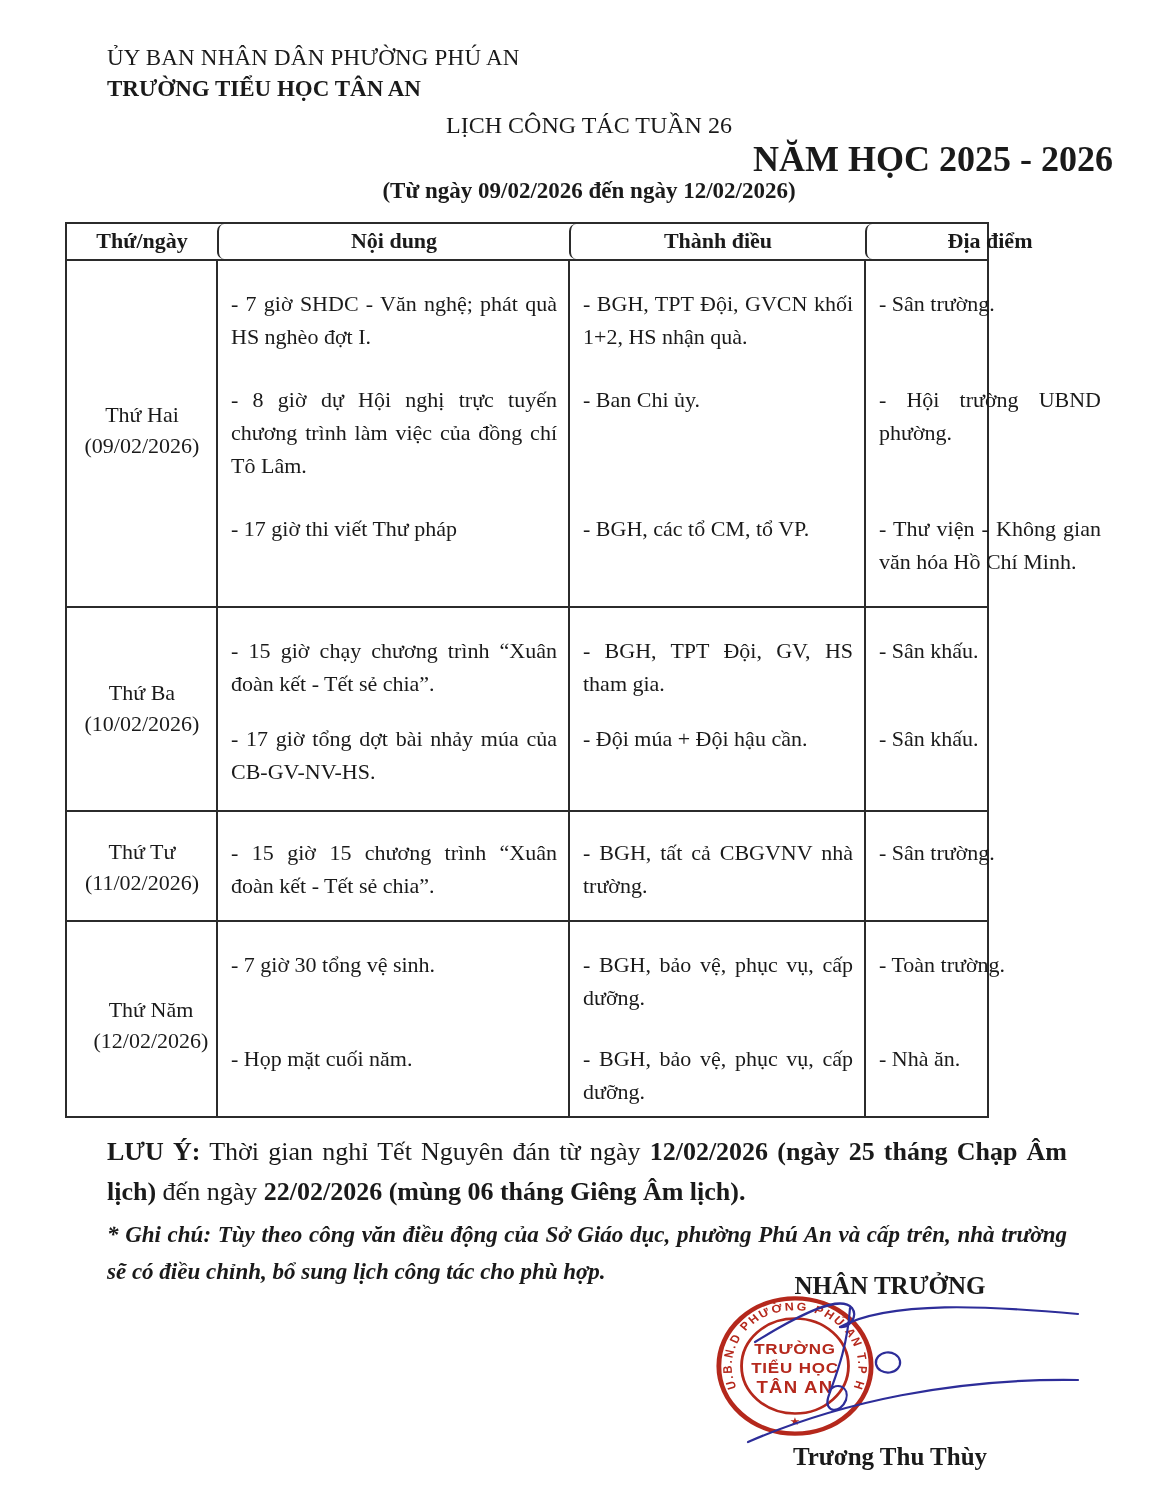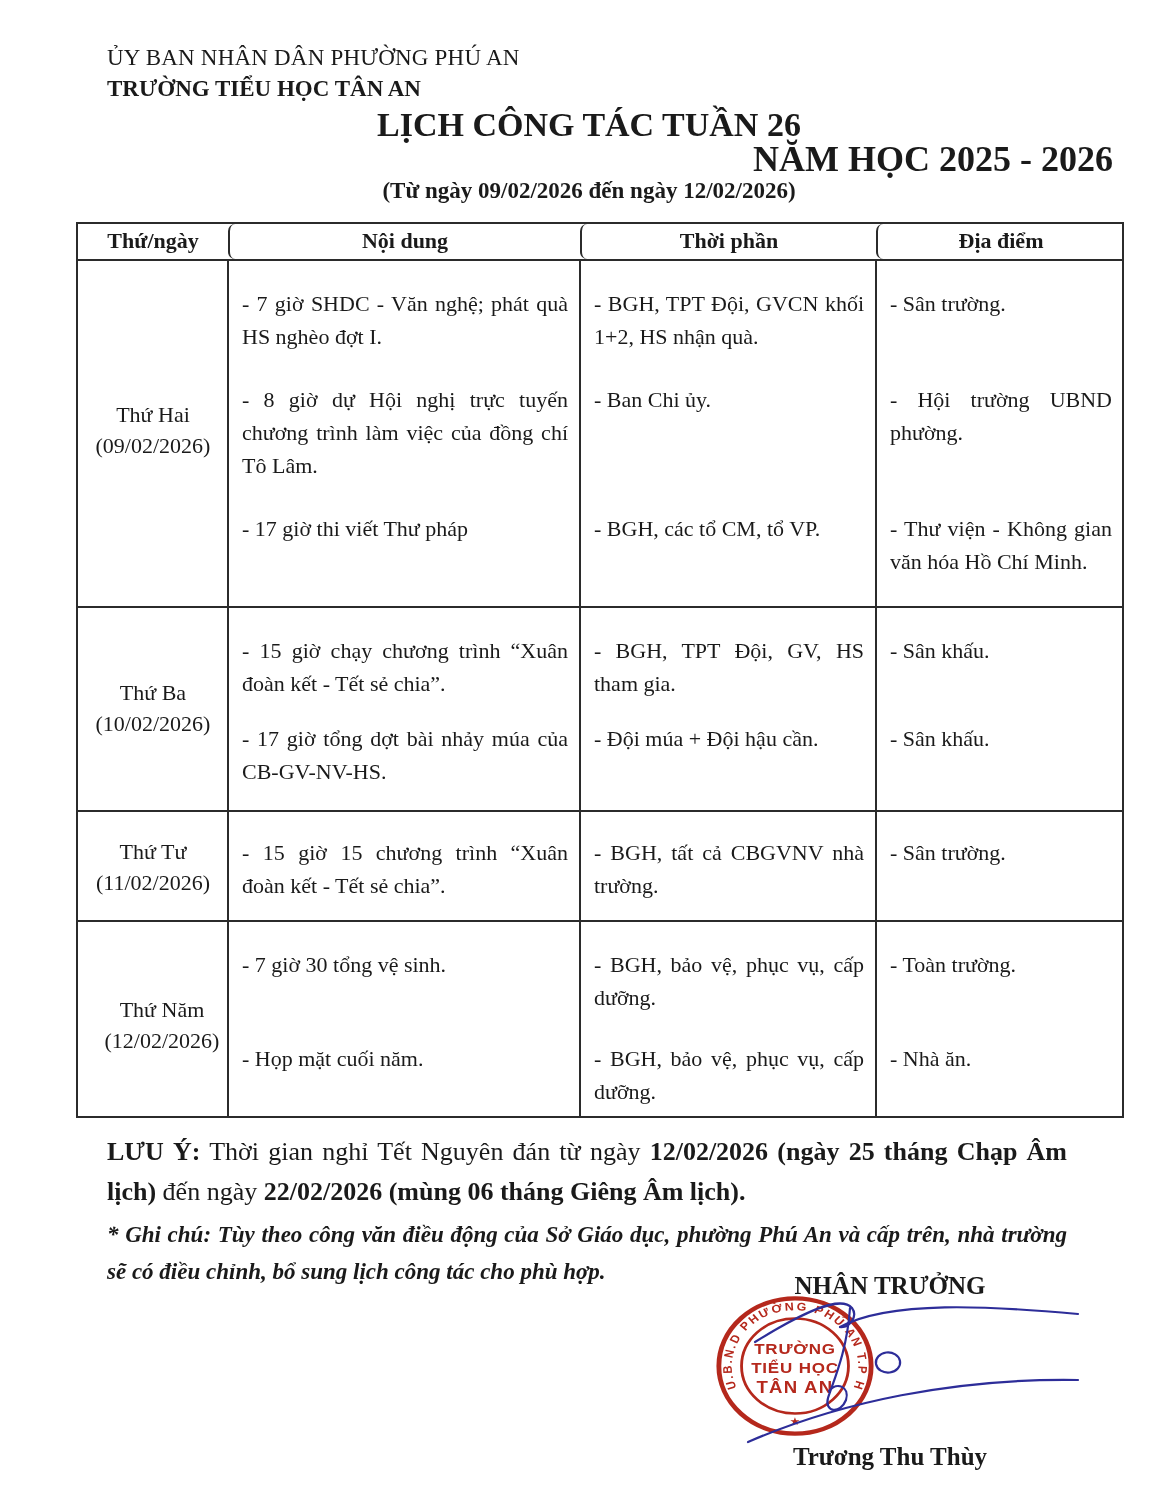--- a/index.html
+++ b/index.html
@@ -13,27 +13,27 @@
   }
   .page { position: absolute; inset: 0; }
 
   
   .letterhead { position: absolute; left: 107px; top: 42px; line-height: 31px; }
   .letterhead .l1 { font-size: 23px; letter-spacing: 0.2px; }
   .letterhead .l2 { font-size: 23px; font-weight: bold; }
 
   
   .title-block { position: absolute; left: 65px; top: 108px; width: 1048px; text-align: center; }
-  .title-block .t1 { font-size: 34px; font-weight: bold; line-height: 34px; }
+  .title-block .t1 { font-size: 24px; font-weight: normal; line-height: 34px; }
   .title-block .t2 { font-size: 36px; font-weight: bold; line-height: 34px; text-align: right; }
   .title-block .t3 { font-size: 23px; font-weight: bold; line-height: 30px; }
 
   
   .sched-table {
-    position: absolute; left: 76px; top: 222px; width: 1048px;
+    position: absolute; left: 65px; top: 222px; width: 924px;
     border: 2px solid #2b2b2b;
     border-bottom: 2px solid #2b2b2b;
   }
   .thead {
     display: grid;
     grid-template-columns: 150px 352px 296px 248px;
     border-bottom: 2px solid #2b2b2b;
   }
   .th {
     font-size: 22px; font-weight: bold; text-align: center;
@@ -107,21 +107,21 @@
     <div class="t1">LỊCH CÔNG TÁC TUẦN 26</div>
     <div class="t2">NĂM HỌC 2025 - 2026</div>
     <div class="t3">(Từ ngày 09/02/2026 đến ngày 12/02/2026)</div>
   </div>
 
   <div class="sched-table">
 
     <div class="thead">
       <div class="th">Thứ/ngày</div>
       <div class="th">Nội dung</div>
-      <div class="th">Thời phần</div>
+      <div class="th">Thành điều</div>
       <div class="th">Địa điểm</div>
     </div>
 
     <div class="trow row-mon">
       <div class="vline vl1"></div>
       <div class="vline vl2"></div>
       <div class="vline vl3"></div>
       <div class="day-cell" style="grid-row: 1 / span 3;">
         <div>Thứ Hai</div>
         <div>(09/02/2026)</div>

